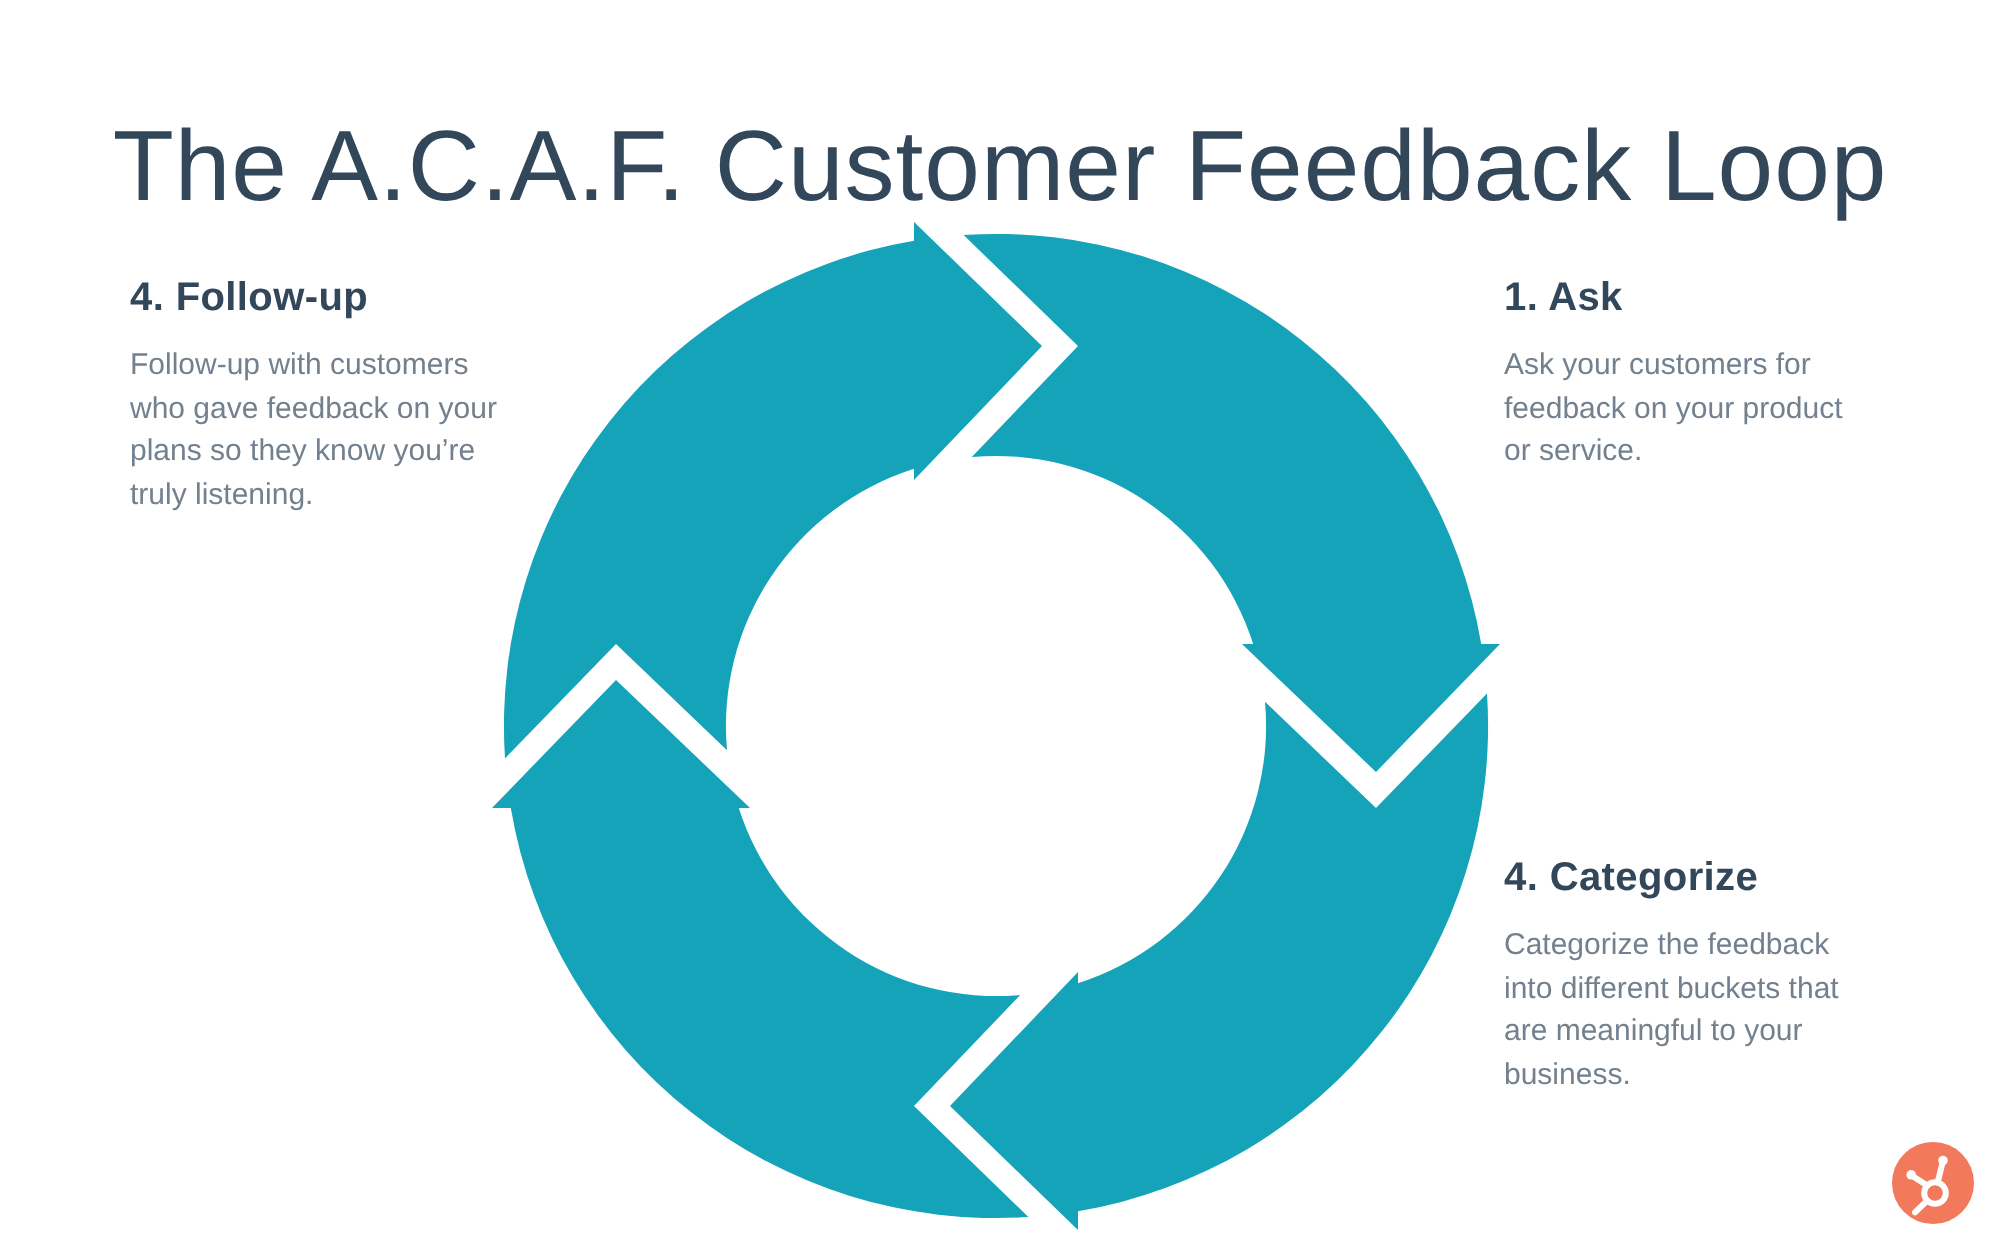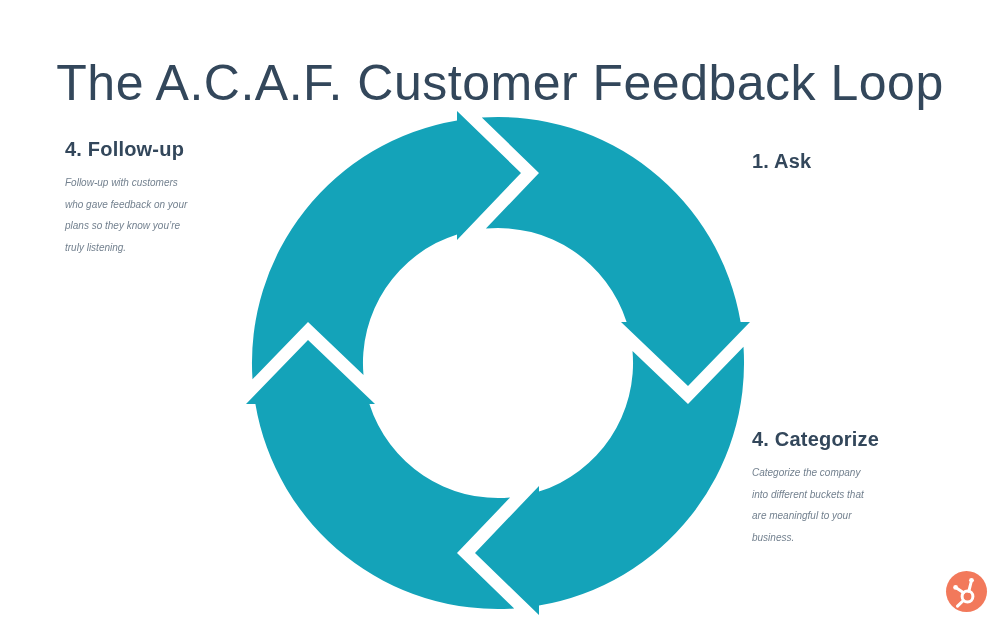--- a/index.html
+++ b/index.html
@@ -39,28 +39,27 @@
   }
   .step h3 {
     margin: 0;
     font-size: 20px;
     font-weight: bold;
     color: var(--heading, #33475b);
     letter-spacing: 0.2px;
   }
   .step p {
     margin: 11px 0 0 0;
-    font-size: 10px;
+    font-size: 15px;
     line-height: 21.5px;
     color: var(--body, #73818f);
     white-space: pre-line;
-    font-style: italic;
   }
   .step-follow-up { left: 65px;  top: 138px; }
-  .step-ask        { left: 752px; top: 150px; }
+  .step-ask        { left: 752px; top: 138px; }
   .step-act        { left: 65px;  top: 428px; }
   .step-categorize { left: 752px; top: 428px; }
   .logo-badge {
     position: absolute;
     left: 946px;
     top: 571px;
     width: 41px;
     height: 41px;
     border-radius: 50%;
     background: var(--orange, #f2795b);
@@ -83,25 +82,28 @@
                L 308 322 Z"></path>
     </defs>
     <use href="#loop-seg" class="seg"></use>
     <use href="#loop-seg" class="seg" transform="rotate(90 498 363)"></use>
     <use href="#loop-seg" class="seg" transform="rotate(180 498 363)"></use>
     <use href="#loop-seg" class="seg" transform="rotate(270 498 363)"></use>
   </svg>
 
   <div class="step step-ask">
     <h3>1. Ask</h3>
+    <p>Ask your customers for
+feedback on your product
+or service.</p>
   </div>
 
   <div class="step step-categorize">
     <h3>4. Categorize</h3>
-    <p>Categorize the company
+    <p>Categorize the feedback
 into different buckets that
 are meaningful to your
 business.</p>
   </div>
 
 
   <div class="step step-follow-up">
     <h3>4. Follow-up</h3>
     <p>Follow-up with customers
 who gave feedback on your

